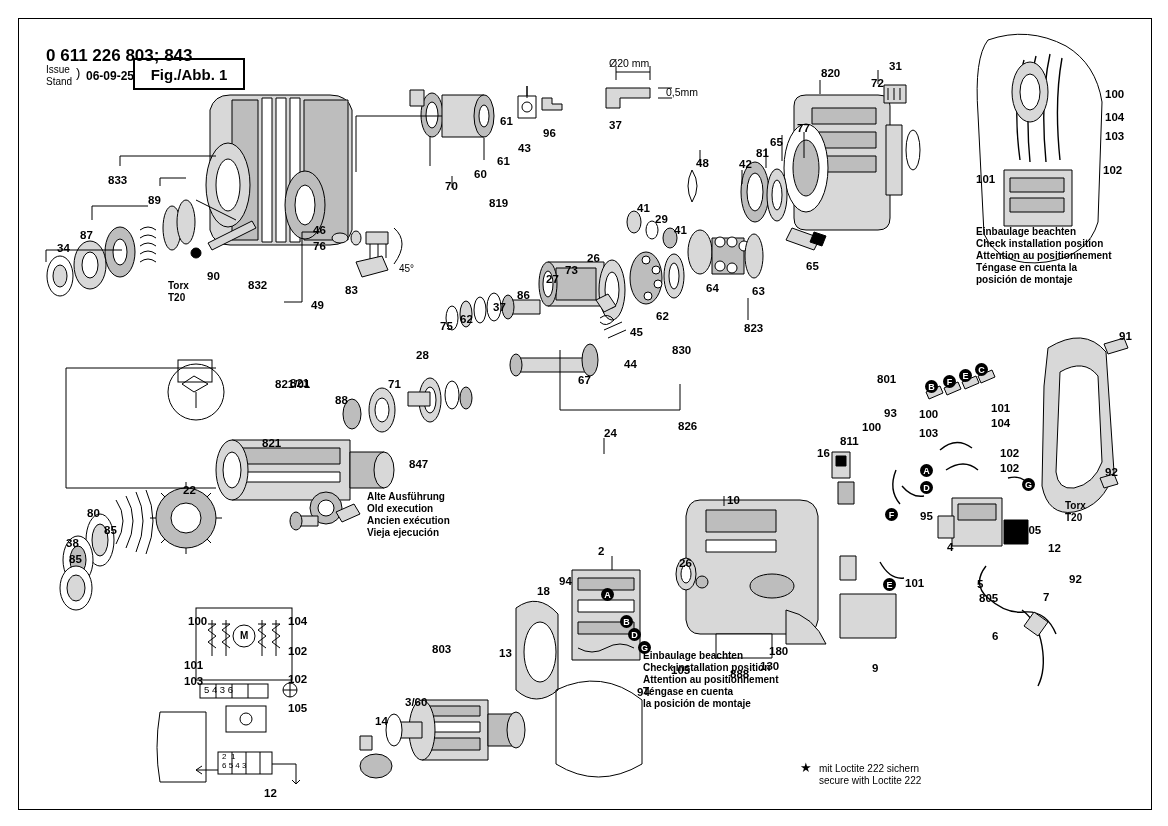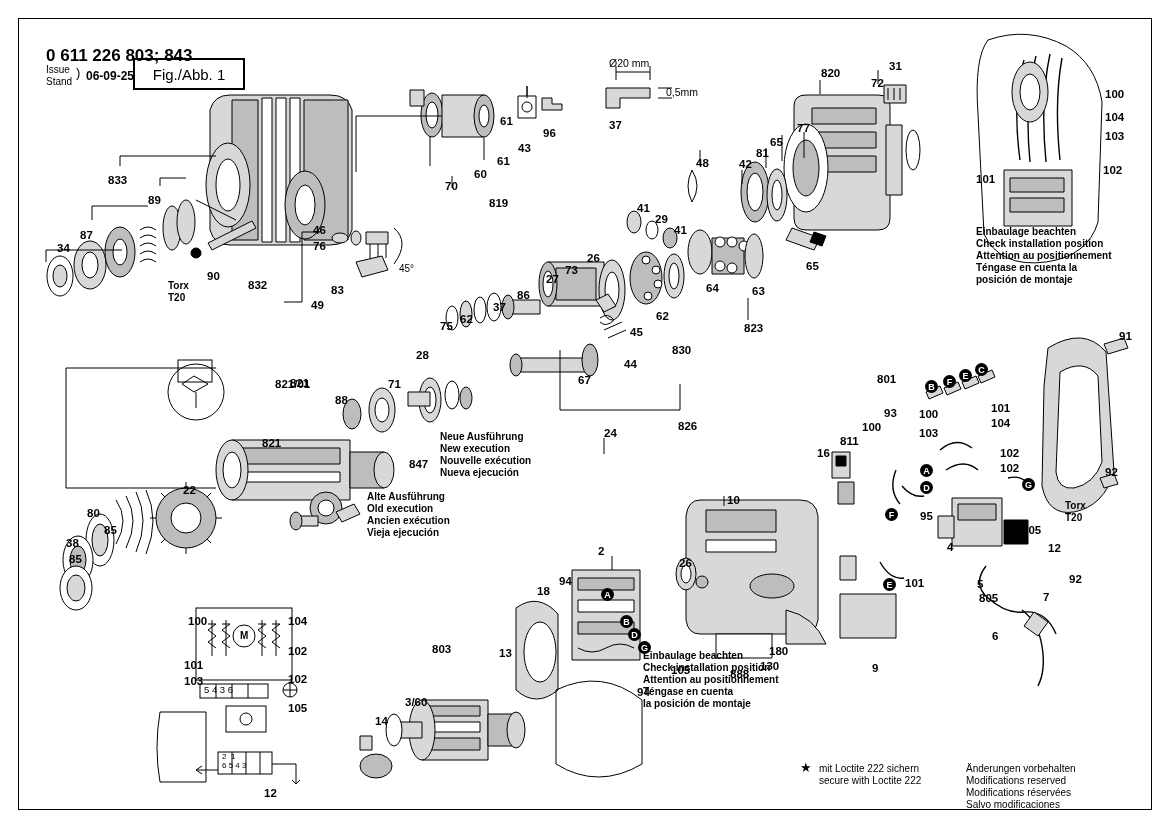--- a/index.html
+++ b/index.html
@@ -2,21 +2,21 @@
 <html><head>
 <meta charset="utf-8">
 <style>
   html,body{margin:0;padding:0;background:#ffffff;}
   body{width:1168px;height:826px;font-family:"Liberation Sans",sans-serif;color:#000;position:relative;overflow:hidden;}
   .sheet{position:absolute;left:0;top:0;width:1168px;height:826px;}
   .frame{position:absolute;left:18px;top:18px;width:1132px;height:790px;border:1.5px solid #000;}
   .t{position:absolute;white-space:pre;font-size:11px;line-height:1.15;}
   .num{position:absolute;white-space:pre;font-size:11.5px;font-weight:bold;}
   .lbl{position:absolute;white-space:pre;font-size:10px;font-weight:bold;line-height:1.2;}
-  .figbox{position:absolute;border:2px solid #000;font-weight:normal;font-size:15px;display:flex;align-items:center;justify-content:center;}
+  .figbox{position:absolute;border:2px solid #000;font-weight:bold;font-size:15px;display:flex;align-items:center;justify-content:center;}
   svg.art{position:absolute;left:0;top:0;width:1168px;height:826px;pointer-events:none;}
   .grp{fill:none;stroke:#000;stroke-width:1;}
   .grp2{fill:none;stroke:#000;stroke-width:1.4;}
   .fillgray{fill:#d8d8d8;stroke:#000;stroke-width:1;}
   .fillgray2{fill:#bdbdbd;stroke:#000;stroke-width:1;}
   .fillw{fill:#ffffff;stroke:#000;stroke-width:1;}
   .fillk{fill:#000;}
   .dot{position:absolute;width:13px;height:13px;border-radius:50%;background:#000;color:#fff;font-size:9px;font-weight:bold;display:flex;align-items:center;justify-content:center;}
   .star{position:absolute;font-size:13px;}
 </style>
@@ -316,64 +316,56 @@
   <div class="t" style="left:46px;top:64px;font-size:10px;">Issue</div>
   <div class="t" style="left:46px;top:76px;font-size:10px;">Stand</div>
   <div class="t" style="left:76px;top:66px;font-size:13px;">)</div>
   <div class="t" style="left:86px;top:70px;font-size:12px;font-weight:bold;">06-09-25</div>
   <div class="figbox" style="left:133px;top:58px;width:108px;height:28px;">Fig./Abb. 1</div>
 
   <div class="lbl" style="left:168px;top:280px;">Torx
 T20</div>
   <div class="lbl" style="left:1065px;top:500px;">Torx
 T20</div>
-  <div class="lbl" style="left:440px;top:431px;">Neue Ausführung
-New execution
-Nouvelle exécution
-Nueva ejecución</div>
   <div class="lbl" style="left:367px;top:491px;">Alte Ausführung
 Old execution
 Ancien exécution
 Vieja ejecución</div>
   <div class="lbl" style="left:976px;top:226px;">Einbaulage beachten
 Check installation position
 Attention au positionnement
 Téngase en cuenta la
 posición de montaje</div>
   <div class="lbl" style="left:643px;top:650px;">Einbaulage beachten
 Check installation position
 Attention au positionnement
 Téngase en cuenta
 la posición de montaje</div>
   <div class="lbl" style="left:819px;top:763px;font-weight:normal;">mit Loctite 222 sichern
 secure with Loctite 222</div>
   <div class="star" style="left:800px;top:760px;">★</div>
-  <div class="lbl" style="left:966px;top:763px;font-weight:normal;">Änderungen vorbehalten
-Modifications reserved
-Modifications réservées
-Salvo modificaciones</div>
   <div class="t" style="left:609px;top:57px;font-size:10.5px;">Ø20 mm</div>
   <div class="t" style="left:666px;top:86px;font-size:10.5px;">0,5mm</div>
   <div class="t" style="left:399px;top:263px;font-size:10px;">45°</div>
 
   <div class="t" style="left:240px;top:630px;font-size:10px;font-weight:bold;">M</div>
   <div class="t" style="left:204px;top:685px;font-size:9.5px;">5 4 3 6</div>
   <div class="t" style="left:222px;top:752px;font-size:8px;line-height:1.15;">2  1
 6 5 4 3</div>
 
   <div id="callout-layer">
       <div class="num" style="left: 108px; top: 174px;">833</div>
       <div class="num" style="left: 148px; top: 194px;">89</div>
       <div class="num" style="left: 80px; top: 229px;">87</div>
       <div class="num" style="left: 57px; top: 242px;">34</div>
       <div class="num" style="left: 207px; top: 270px;">90</div>
       <div class="num" style="left: 313px; top: 224px;">46</div>
       <div class="num" style="left: 313px; top: 240px;">76</div>
       <div class="num" style="left: 248px; top: 279px;">832</div>
-      <div class="num" style="left: 295px; top: 284px; padding-left: 36px;">83</div>
+      <div class="num" style="left: 309px; top: 284px; padding-left: 36px;">83</div>
       <div class="num" style="left: 311px; top: 299px;">49</div>
       <div class="num" style="left: 445px; top: 180px;">70</div>
       <div class="num" style="left: 474px; top: 168px;">60</div>
       <div class="num" style="left: 497px; top: 155px;">61</div>
       <div class="num" style="left: 489px; top: 197px;">819</div>
       <div class="num" style="left: 500px; top: 115px;">61</div>
       <div class="num" style="left: 518px; top: 142px;">43</div>
       <div class="num" style="left: 543px; top: 127px;">96</div>
       <div class="num" style="left: 609px; top: 119px;">37</div>
       <div class="num" style="left: 696px; top: 157px;">48</div>

